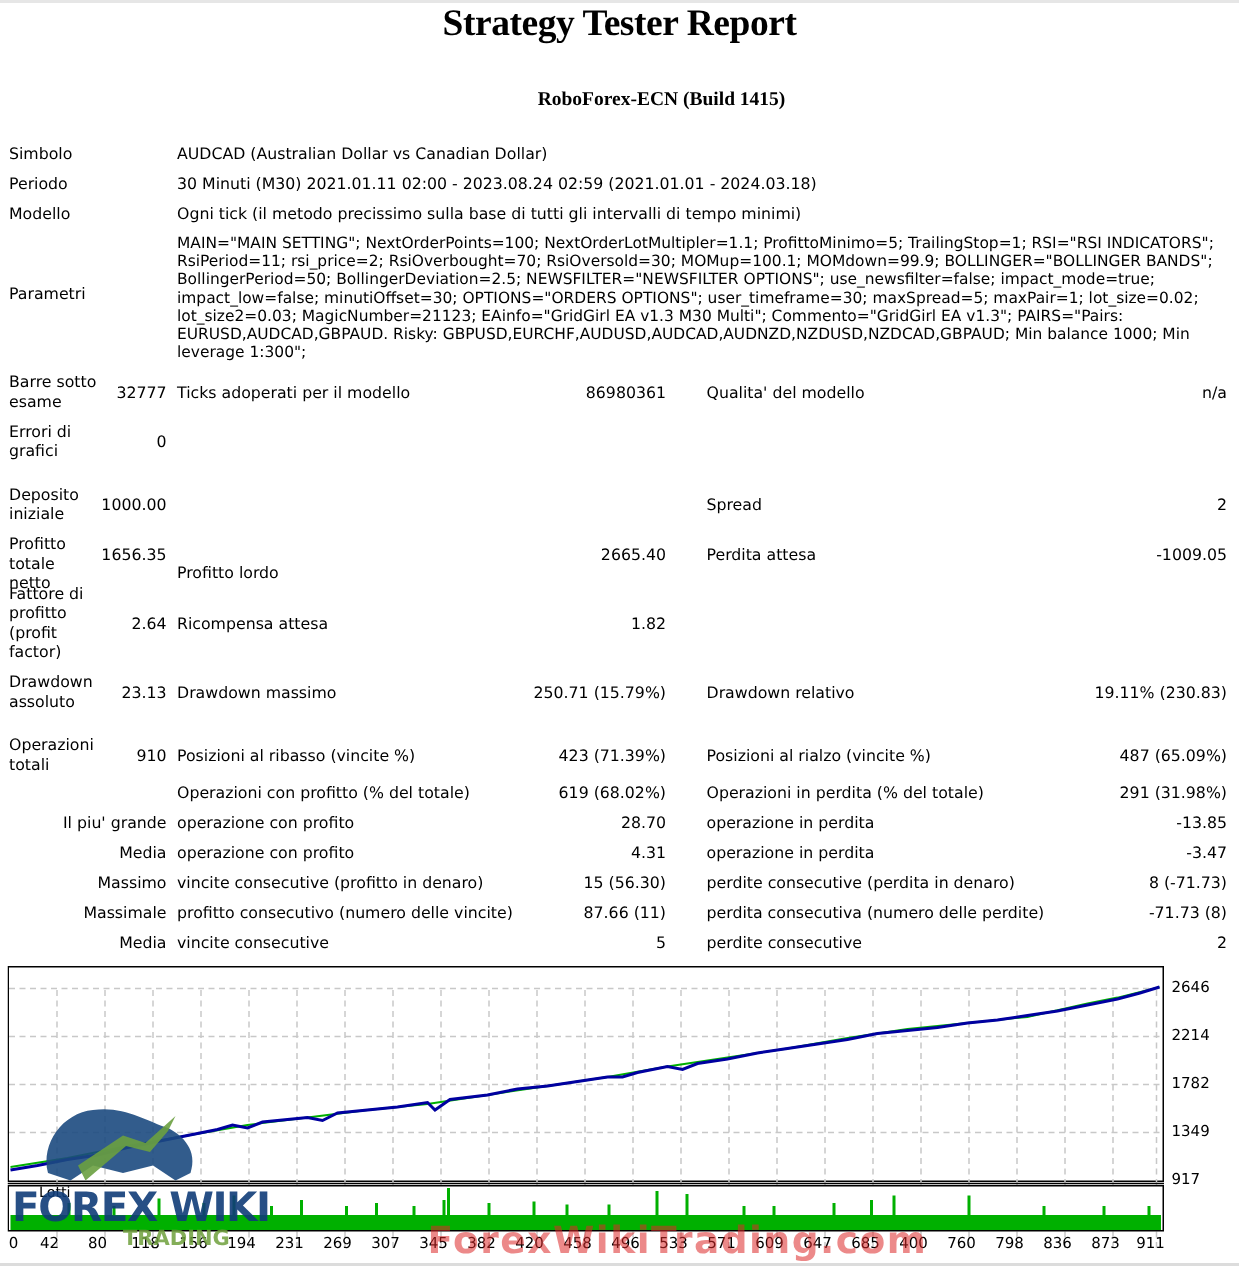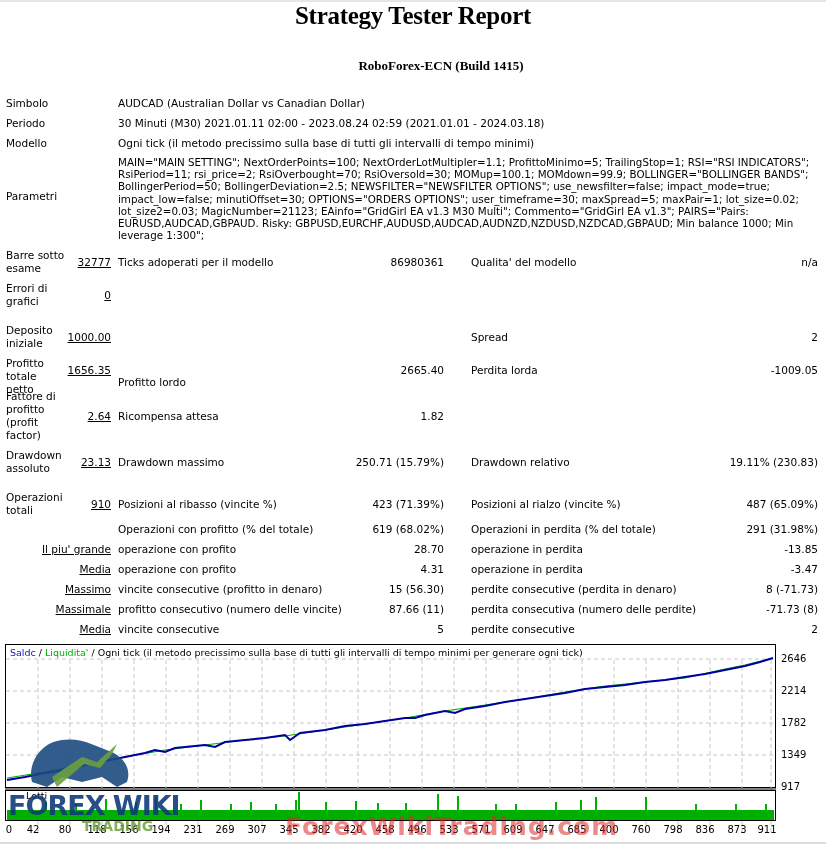--- a/index.html
+++ b/index.html
@@ -7,21 +7,21 @@
          font-family: "DejaVu Sans", sans-serif; font-size: 11px; color: #000; }
   .topline { position: absolute; left: 0; top: 0; width: 826px; height: 2px; background: #e6e6e6; }
   .title { position: absolute; left: 0; top: 2px; width: 826px; text-align: center;
            font-family: "Liberation Serif", serif; font-weight: bold; font-size: 25px; letter-spacing: -0.3px; }
   .subtitle { position: absolute; left: 0; top: 58px; width: 826px; text-align: center;
            font-family: "Liberation Serif", serif; font-weight: bold; font-size: 13px; margin-left: 28px; }
   .row { position: absolute; left: 0; width: 826px; }
   .lbl { position: absolute; left: 6px; line-height: 13px; font-size: 10.5px; }
   .val { position: absolute; left: 118px; line-height: 13px; font-size: 10.5px; white-space: nowrap; }
   .params { position: absolute; left: 118px; width: 700px; line-height: 12.2px; font-size: 10.3px; }
-  .c1v { position: absolute; right: 715px; text-align: right; white-space: nowrap; font-size: 10.5px; line-height: 13px; text-decoration: underline; }
+  .c1v { position: absolute; right: 715px; text-align: right; white-space: nowrap; font-size: 10.5px; line-height: 13px; }
   .c2l { position: absolute; left: 118px; white-space: nowrap; font-size: 10.5px; line-height: 13px; }
   .c2v { position: absolute; right: 382px; text-align: center; white-space: nowrap; font-size: 10.5px; line-height: 13px; }
   .c3l { position: absolute; left: 471px; white-space: nowrap; font-size: 10.5px; line-height: 13px; }
   .c3v { position: absolute; right: 8px; text-align: right; white-space: nowrap; font-size: 10.5px; line-height: 13px; }
   .chart { position: absolute; left: 5px; top: 644px; width: 815px; height: 202px; }
   .chart svg { position: absolute; left: 0; top: 0; }
   .legend { position: absolute; left: 5px; top: 3px; font-size: 9.5px; white-space: nowrap; }
   .lg-blue { color: #1010b0; }
   .lg-green { color: #00b000; }
   .ylabel { position: absolute; left: 776px; font-size: 10px; }
@@ -75,21 +75,21 @@
   <span class="lbl" style="width:60px">Deposito iniziale</span>
   <span class="c1v" style="top:7px">1000.00</span>
   <span class="c3l" style="top:7px">Spread</span>
   <span class="c3v" style="top:7px">2</span>
 </div>
 <div class="row" style="top:357px">
   <span class="lbl" style="width:60px">Profitto totale netto</span>
   <span class="c1v" style="top:7px">1656.35</span>
   <span class="c2l" style="top:19px">Profitto lordo</span>
   <span class="c2v" style="top:7px">2665.40</span>
-  <span class="c3l" style="top:7px">Perdita lorda</span>
+  <span class="c3l" style="top:7px">Perdita attesa</span>
   <span class="c3v" style="top:7px">-1009.05</span>
 </div>
 <div class="row" style="top:390px">
   <span class="lbl" style="width:50px">Fattore di profitto (profit factor)</span>
   <span class="c1v" style="top:20px">2.64</span>
   <span class="c2l" style="top:20px">Ricompensa attesa</span>
   <span class="c2v" style="top:20px">1.82</span>
 </div>
 <div class="row" style="top:449px">
   <span class="lbl" style="width:65px">Drawdown assoluto</span>
@@ -219,23 +219,20 @@
       <rect x="550" y="158" width="2" height="8"></rect>
         <rect x="575" y="156" width="2" height="10"></rect>
       <rect x="590" y="153" width="2" height="13"></rect>
         <rect x="640" y="153" width="2" height="13"></rect>
       <rect x="690" y="160" width="2" height="6"></rect>
         <rect x="730" y="160" width="2" height="6"></rect>
       <rect x="760" y="160" width="2" height="6"></rect>
     </g>
   </svg>
 
-  <div class="legend">
-    <span class="lg-blue">Saldc</span><span> / </span><span class="lg-green">Liquidita'</span><span> / Ogni tick (il metodo precissimo sulla base di tutti gli intervalli di tempo minimi per generare ogni tick)</span>
-  </div>
 
   <span class="ylabel" style="top:9px">2646</span>
   <span class="ylabel" style="top:41px">2214</span>
   <span class="ylabel" style="top:73px">1782</span>
   <span class="ylabel" style="top:105px">1349</span>
   <span class="ylabel" style="top:137px">917</span>
 
   <span class="lotti">Lotti</span>
 
   <span class="xlabel" style="left:4px">0</span>

